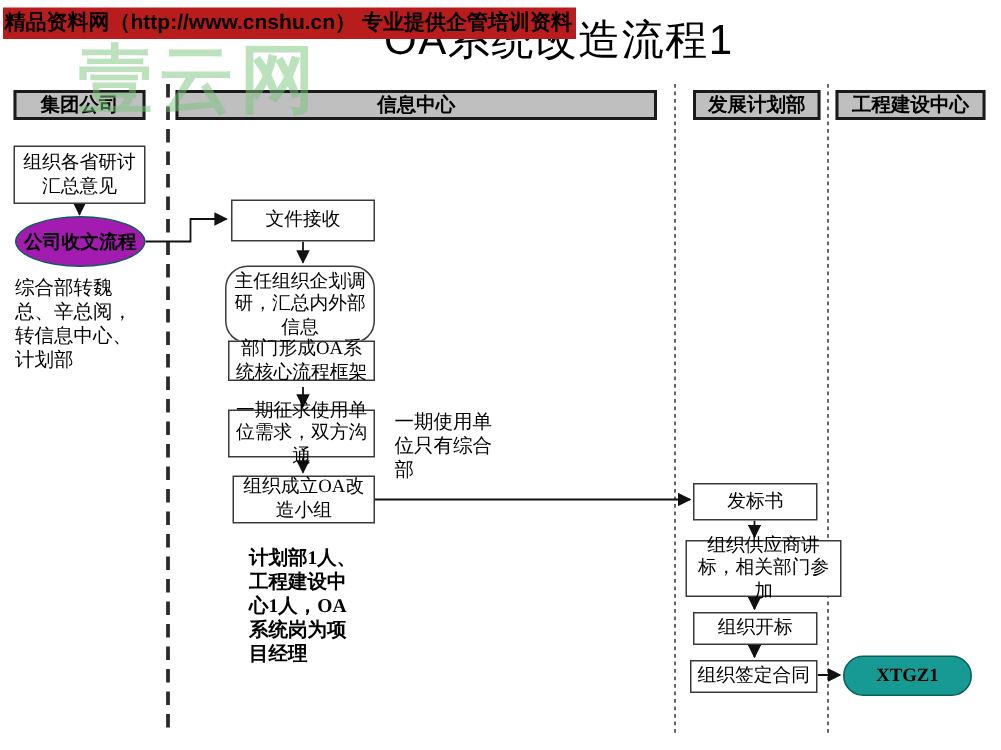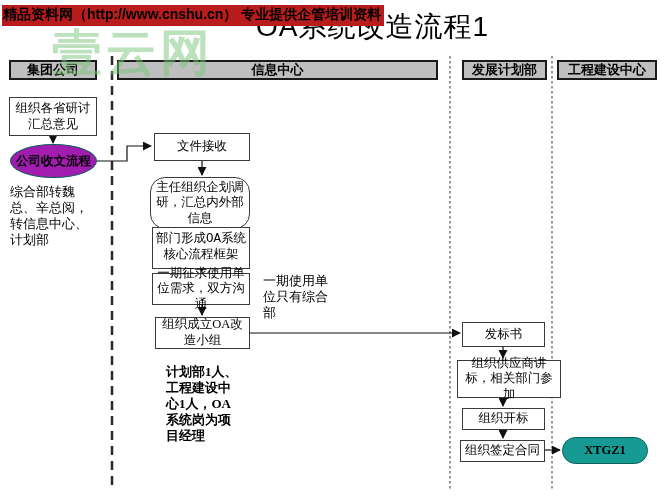--- a/index.html
+++ b/index.html
@@ -64,21 +64,21 @@
   <div class="lane-header" style="left:117px;width:321px;">信息中心</div>
   <div class="lane-header" style="left:462px;width:85px;">发展计划部</div>
   <div class="lane-header" style="left:557px;width:100px;">工程建设中心</div>
 
   <div class="box" style="left:9px;top:97px;width:88px;height:39px;">组织各省研讨汇总意见</div>
   <div class="terminal" style="left:10px;top:144px;width:87px;height:34px;border-radius:50%;background:#a21caf;">公司收文流程</div>
   <div class="note" style="left:10px;top:184px;width:78px;">综合部转魏总、辛总阅，转信息中心、计划部</div>
 
   <div class="box" style="left:154px;top:133px;width:96px;height:28px;">文件接收</div>
   <div class="box" style="left:150px;top:177px;width:100px;height:52px;border-radius:15px;">主任组织企划调研，汇总内外部信息</div>
-  <div class="box" style="left:152px;top:227px;width:98px;height:42px;font-family:Liberation Mono, monospace;">部门形成OA系统核心流程框架</div>
+  <div class="box" style="left:152px;top:227px;width:98px;height:27px;">部门形成OA系统核心流程框架</div>
   <div class="box" style="left:152px;top:273px;width:98px;height:32px;">一期征求使用单位需求，双方沟通</div>
   <div class="box" style="left:155px;top:317px;width:95px;height:32px;">组织成立OA改造小组</div>
   <div class="note" style="left:263px;top:273px;width:70px;">一期使用单位只有综合部</div>
   <div class="note" style="left:166px;top:364px;width:74px;font-weight:bold;">计划部1人、工程建设中心1人，OA系统岗为项目经理</div>
 
   <div class="box" style="left:462px;top:322px;width:83px;height:25px;">发标书</div>
   <div class="box" style="left:457px;top:360px;width:104px;height:38px;">组织供应商讲标，相关部门参加</div>
   <div class="box" style="left:462px;top:408px;width:83px;height:22px;">组织开标</div>
   <div class="box" style="left:460px;top:440px;width:85px;height:22px;">组织签定合同</div>
 

